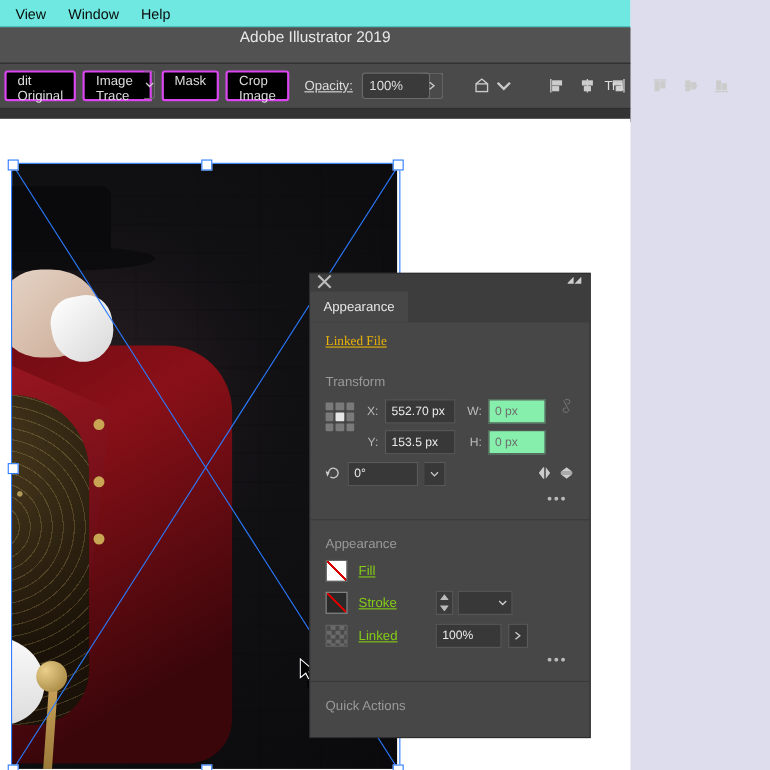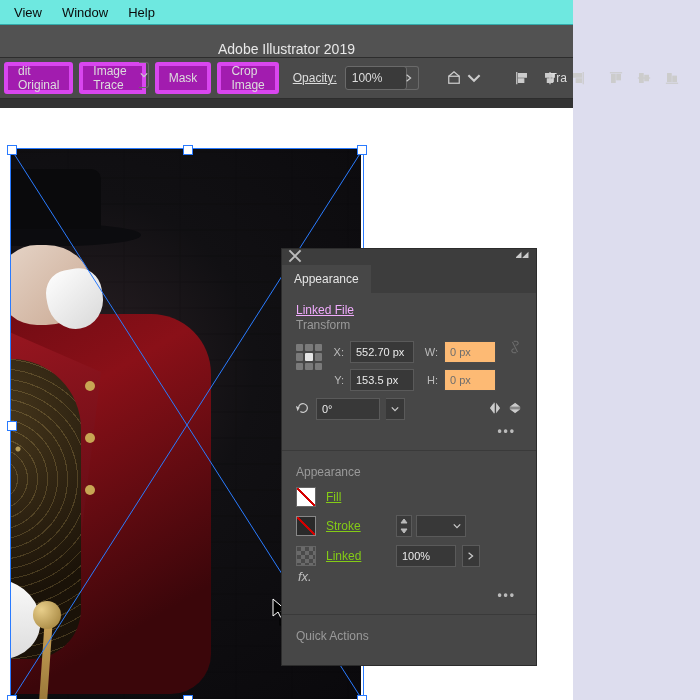--- a/index.html
+++ b/index.html
@@ -4,25 +4,25 @@
 <style>
 html,body{margin:0;padding:0;width:700px;height:700px;overflow:hidden;font-family:"Segoe UI",Tahoma,sans-serif;background:#dde;}
 .root{width:573px;height:700px;background:#fff;position:relative;}
 
 
 .menubar{height:24px;background:#6ee8e0;display:flex;align-items:center;padding:0 4px;font-size:13px;color:#0a0a0a;border-bottom:1px solid #3aa;}
 .menubar .mitem{padding:2px 10px;cursor:default;}
 
 
 .appchrome{background:#4a4a4a;color:#ddd;}
-.titlebar{height:32px;background:#525252;display:flex;align-items:flex-end;justify-content:center;font-size:14px;color:#e8e8e8;}
+.titlebar{height:32px;background:#525252;display:flex;align-items:flex-start;justify-content:center;font-size:14px;color:#e8e8e8;}
 
 
 .optrow{height:40px;background:#4a4a4a;border-bottom:1px solid #2d2d2d;border-top:1px solid #2d2d2d;display:flex;align-items:center;padding:0 4px;gap:6px;font-size:12px;color:#ddd;position:relative;}
-.obtn{height:24px;padding:0 10px;border:4px solid #d946ef;border-radius:3px;background:#a21caf;display:flex;align-items:center;gap:4px;}
+.obtn{height:24px;padding:0 10px;border:2px solid #d946ef;border-radius:3px;background:#000000;display:flex;align-items:flex-start;gap:4px;}
 .odrop{width:14px;height:24px;border:1px solid #6a6a6a;border-left:none;border-radius:0 3px 3px 0;display:flex;align-items:center;justify-content:center;margin-left:-7px;}
 .odrop svg{width:8px;height:8px;}
 .olabel{margin:0 2px 0 8px;text-decoration:underline;}
 .ofield{width:48px;height:22px;background:#3a3a3a;border:1px solid #6a6a6a;border-radius:3px;display:flex;align-items:center;padding:0 6px;font-size:12px;}
 .oarrow{width:18px;height:22px;border:1px solid #6a6a6a;border-left:none;border-radius:0 3px 3px 0;display:flex;align-items:center;justify-content:center;margin-left:-7px;}
 .vsep{width:1px;height:30px;background:#6a6a6a;margin:0 8px;}
 .igrp{display:flex;gap:2px;}
 .ibtn{width:26px;height:26px;display:flex;align-items:center;justify-content:center;}
 .ibtn svg{stroke:#ccc;fill:#ccc;}
 .trailing{position:absolute;right:0;top:0;height:40px;display:flex;align-items:center;padding:0 6px;color:#ddd;font-size:12px;}
@@ -64,30 +64,30 @@
 
 .cursor{position:absolute;left:272px;top:490px;pointer-events:none;}
 
 
 .panel{position:absolute;right:36px;top:140px;width:254px;background:#474747;border:1px solid #2c2c2c;color:#c9c9c9;font-size:12px;}
 .panel .pbar{height:16px;background:#3d3d3d;display:flex;align-items:center;justify-content:space-between;padding:0 6px;}
 .pbar svg{width:10px;height:10px;stroke:#bbb;}
 .tabrow{height:28px;display:flex;align-items:stretch;background:#3d3d3d;}
 .tab{padding:7px 12px 0 12px;font-size:12px;color:#e6e6e6;background:#474747;border-bottom:2px solid #474747;}
 .psection{padding:10px 14px 6px 14px;}
-.linklabel{color:#f0abfc;font-size:12px;text-decoration:underline;display:inline-block;margin-bottom:1px;}
+.linklabel{color:#eab308;font-size:12px;text-decoration:underline;display:inline-block;margin-bottom:22px;font-family:Liberation Serif, serif;}
 .shead{color:#9a9a9a;font-size:12px;margin:0 0 8px 0;}
 .transform-grid{display:flex;gap:8px;align-items:flex-start;}
 .refbox{width:26px;height:26px;margin-top:4px;display:grid;grid-template-columns:repeat(3,1fr);grid-template-rows:repeat(3,1fr);gap:2px;}
 .refbox div{background:#7a7a7a;border-radius:1px;}
 .refbox .sel{background:#e6e6e6;}
 .tfields{flex:1;display:grid;grid-template-columns:14px 64px 18px 52px;grid-auto-rows:24px;gap:4px 6px;align-items:center;}
 .flab{color:#bbb;font-size:11px;text-align:right;}
 .fval{height:20px;background:#383838;border:1px solid #5a5a5a;padding:0 5px;display:flex;align-items:center;color:#eaeaea;font-size:11px;}
-.fval.dis{color:#6d6d6d;background:#fdba74;border-color:#4a4a4a;}
+.fval.dis{color:#6d6d6d;background:#86efac;border-color:#4a4a4a;}
 .linkcol{display:flex;align-items:center;justify-content:center;}
 .rowAngle{display:flex;align-items:center;gap:6px;margin-top:6px;}
 .rowAngle .ang{width:52px;}
 .rowAngle .drop{width:18px;height:20px;border:1px solid #5a5a5a;border-left:none;display:flex;align-items:center;justify-content:center;background:#383838;}
 .flipgrp{display:flex;gap:6px;margin-left:auto;}
 .more{display:flex;justify-content:flex-end;padding:4px 6px 2px 0;color:#bbb;letter-spacing:2px;font-weight:bold;}
 .hr{height:1px;background:#3a3a3a;margin:4px 0;}
 
 .apgrid{display:grid;grid-template-columns:20px 60px 1fr;gap:8px 10px;align-items:center;}
 .sw{width:18px;height:18px;border:1px solid #666;display:flex;}
@@ -390,21 +390,20 @@
             <div class="fval opv">
                 <span>100%</span>
               </div>
             <div class="drop" style="height:20px;border:1px solid #5a5a5a;width:16px;display:flex;align-items:center;justify-content:center;background:#383838">
                 <svg viewBox="0 0 10 10" width="8" height="8">
                   <path d="M2 1 L7 5 L2 9" fill="none" stroke="#ccc" stroke-width="1.5"></path>
                 </svg>
               </div>
           </div>
         </div>
-        <div class="fxrow">fx.</div>
         <div class="more">•••</div>
       </div>
 
       <div class="hr"></div>
 
       <div class="qa">
         <div class="shead">Quick Actions</div>
       </div>
     </div>
 

